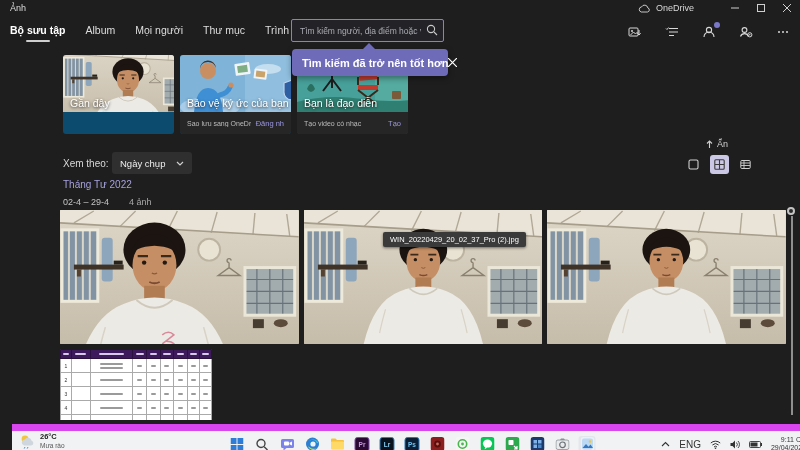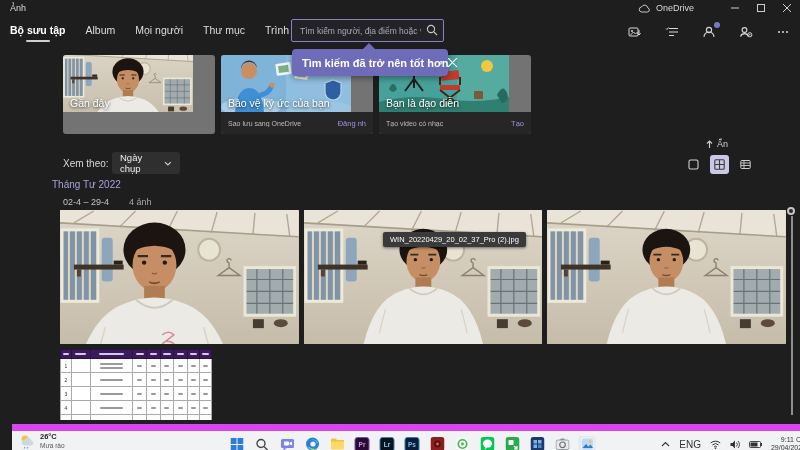--- a/index.html
+++ b/index.html
@@ -34,43 +34,43 @@
   
   #tooltip { position:absolute; left:292px; top:49px; width:156px; height:27px; background:#6e6bb8;
     border-radius:4px; display:flex; align-items:center; z-index:30; box-shadow:0 2px 6px rgba(0,0,0,.4); }
   #tooltip::before { content:""; position:absolute; top:-6px; left:70px; border-left:7px solid transparent;
     border-right:7px solid transparent; border-bottom:7px solid #6e6bb8; }
   #tooltip-text { font-size:11px; font-weight:bold; color:#fff; margin-left:10px; white-space:nowrap; }
   #tooltip-close { margin-left:auto; margin-right:8px; display:flex; }
 
   
   #cards { position:absolute; left:63px; top:55px; display:flex; gap:6px; z-index:10; }
-  .card { width:152px; height:79px; border-radius:3px; overflow:hidden; background:#737373; position:relative; }
+  .card { width:111px; height:79px; border-radius:3px; overflow:hidden; background:#0c4a6e; position:relative; }
   .card-img { width:130px; height:57px; position:relative; overflow:hidden; }
   .card-img svg { position:absolute; inset:0; width:100%; height:100%; }
   .card-title { position:absolute; left:7px; bottom:25px; font-size:10.5px; color:#fff; z-index:3;
     text-shadow:0 1px 3px rgba(0,0,0,.8); white-space:nowrap; }
   .card-footer { position:absolute; left:0; right:0; bottom:0; height:22px; background:#262626;
     display:flex; align-items:center; padding:0 7px; }
   .card-sub { font-size:7px; color:#bdbdbd; white-space:nowrap; overflow:hidden; }
   .card-action { margin-left:auto; font-size:7.5px; color:#9b97e2; white-space:nowrap; padding-left:5px; }
 
   
   #viewbar-label { position:absolute; left:63px; top:158px; font-size:10px; color:#d8d8d8; }
-  #view-dropdown { position:absolute; left:112px; top:152px; width:68px; height:22px; background:#2f2f2f;
+  #view-dropdown { position:absolute; left:112px; top:152px; width:80px; height:22px; background:#2f2f2f;
     border-radius:3px; display:flex; align-items:center; font-size:9.5px; color:#eee; padding:0 8px; }
   #view-dropdown .chev { margin-left:auto; }
   #hide-link { position:absolute; left:706px; top:139px; display:flex; align-items:center; gap:4px;
     font-size:9px; color:#cfcfcf; }
   #viewmode { position:absolute; left:684px; top:155px; display:flex; gap:7px; align-items:center; }
   .vbtn { width:19px; height:19px; border-radius:3px; display:flex; align-items:center; justify-content:center; }
   .vbtn.active { background:#cbc8e6; }
 
   
-  #month-label { position:absolute; left:52px; top:179px; font-size:10px; color:#a6a2dd; }
+  #month-label { position:absolute; left:63px; top:179px; font-size:10px; color:#a6a2dd; }
   #range-row { position:absolute; left:63px; top:197px; font-size:9px; color:#c4c4c4; display:flex; gap:12px;text-align:right; }
   #photo-count { color:#a8a8a8;margin-left:8px; }
 
   
   #photos { position:absolute; left:60px; top:210px; width:726px; height:134px; display:flex; gap:5px; }
   .photo { flex:1; position:relative; overflow:hidden; border-radius:1px; background:#c9c0ae; }
   .photo svg { position:absolute; inset:0; width:100%; height:100%; }
   #file-tooltip { position:absolute; left:383px; top:232px; background:#3a3a3a; color:#fff; font-size:7.5px;
     padding:3px 7px; border-radius:2px; z-index:20; white-space:nowrap; box-shadow:0 1px 3px rgba(0,0,0,.5); }
 

